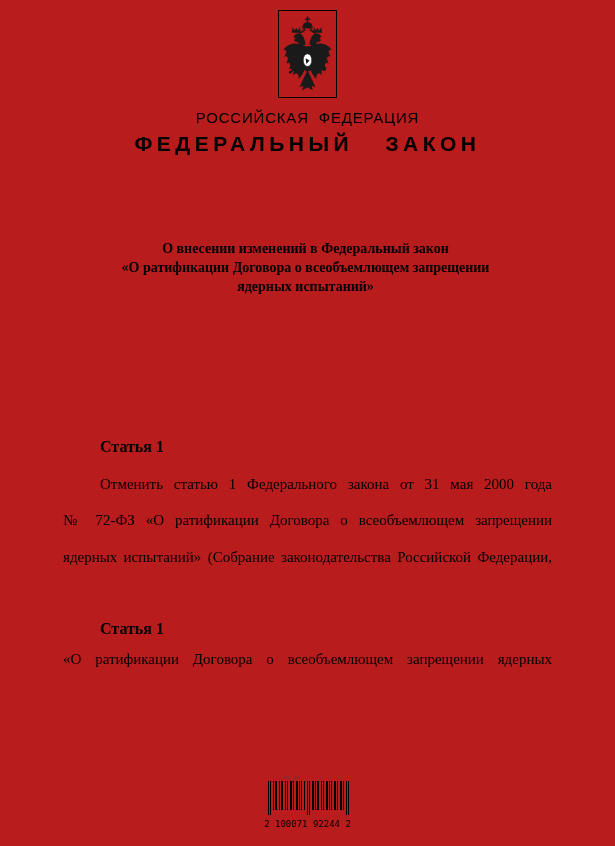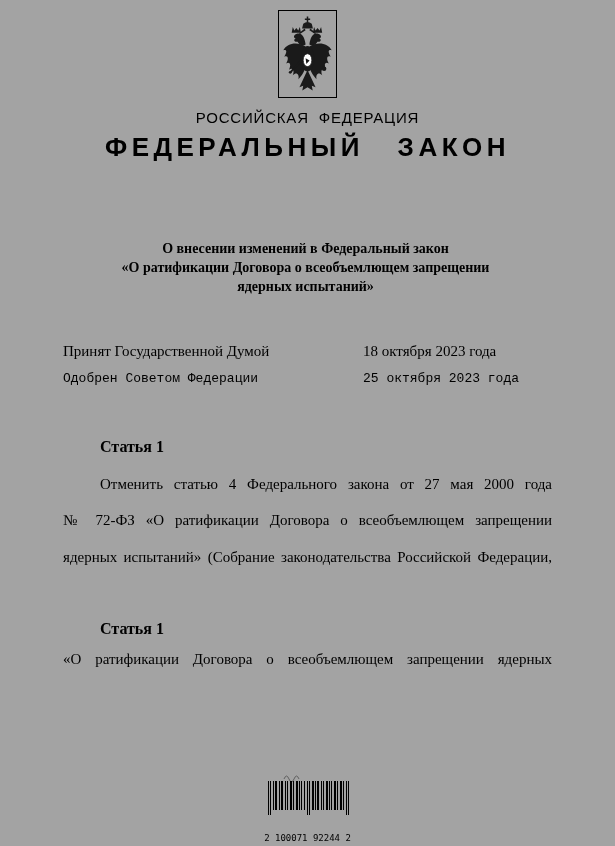--- a/index.html
+++ b/index.html
@@ -1,21 +1,21 @@
 <!DOCTYPE html>
 <html><head>
 <meta charset="utf-8">
 <style>
   html, body { margin: 0; padding: 0; background: #ffffff; }
   .page {
     position: relative;
     width: 615px;
     height: 846px;
     margin: 0 auto;
-    background: #a3a3a3;
+    background: #b91c1c;
     color: #000;
     font-family: "Liberation Serif", serif;
     overflow: hidden;
   }
 
   
   .emblem {
     position: absolute;
     left: 278px; top: 10px;
     width: 59px; height: 88px;
@@ -31,21 +31,21 @@
     font-family: "Liberation Sans", sans-serif;
     font-size: 15px;
     letter-spacing: 0.8px;
     word-spacing: 5px;
   }
   .law-type {
     position: absolute; top: 132px; left: 0; width: 100%;
     text-align: center;
     font-family: "Liberation Sans", sans-serif;
     font-weight: bold;
-    font-size: 26px;
+    font-size: 21px;
     letter-spacing: 4.5px;
     word-spacing: 22px;
   }
 
   
   .title {
     position: absolute; top: 239px; left: 40px; right: 44px;
     text-align: center;
     font-weight: bold;
     font-size: 14px;
@@ -78,21 +78,21 @@
   .barcode {
     position: absolute; top: 781px; left: 50%;
     transform: translateX(-50%);
     width: 100px; text-align: center;
   }
   .barcode svg { display: block; margin: 0 auto; }
   .barcode-number {
     font-family: "DejaVu Sans Mono", monospace;
     font-size: 9px;
     letter-spacing: 0;
-    margin-top: 18px;
+    margin-top: 4px;
     white-space: nowrap;
   }
 </style>
 </head>
 <body>
 
 <div class="page">
 
   <div class="emblem">
     <svg viewBox="0 0 58 86" width="55" height="82">
@@ -121,32 +121,24 @@
 
   <div class="country">РОССИЙСКАЯ ФЕДЕРАЦИЯ</div>
   <div class="law-type">ФЕДЕРАЛЬНЫЙ ЗАКОН</div>
 
   <div class="title">
     <div>О внесении изменений в Федеральный закон</div>
     <div>«О ратификации Договора о всеобъемлющем запрещении</div>
     <div>ядерных испытаний»</div>
   </div>
 
-  <div class="adopt-row serif" style="top:343px">
-    <span>Принят Государственной Думой</span>
-    <span class="adopt-date">18 октября 2023 года</span>
-  </div>
-  <div class="adopt-row mono" style="top:371px">
-    <span>Одобрен Советом Федерации</span>
-    <span class="adopt-date">25 октября 2023 года</span>
-  </div>
 
   <div class="article-heading" style="top:438px">Статья 1</div>
   <div class="para" style="top:466px">
-    <div class="line indent stretch">Отменить статью 4 Федерального закона от 27 мая 2000 года</div>
+    <div class="line indent stretch">Отменить статью 1 Федерального закона от 31 мая 2000 года</div>
     <div class="line stretch">№ 72-ФЗ «О ратификации Договора о всеобъемлющем запрещении</div>
     <div class="line stretch">ядерных испытаний» (Собрание законодательства Российской Федерации,</div>
   </div>
 
   <div class="article-heading" style="top:620px">Статья 1</div>
   <div class="para" style="top:641px">
     <div class="line stretch">«О ратификации Договора о всеобъемлющем запрещении ядерных</div>
   </div>
 
   <div class="stamp">

